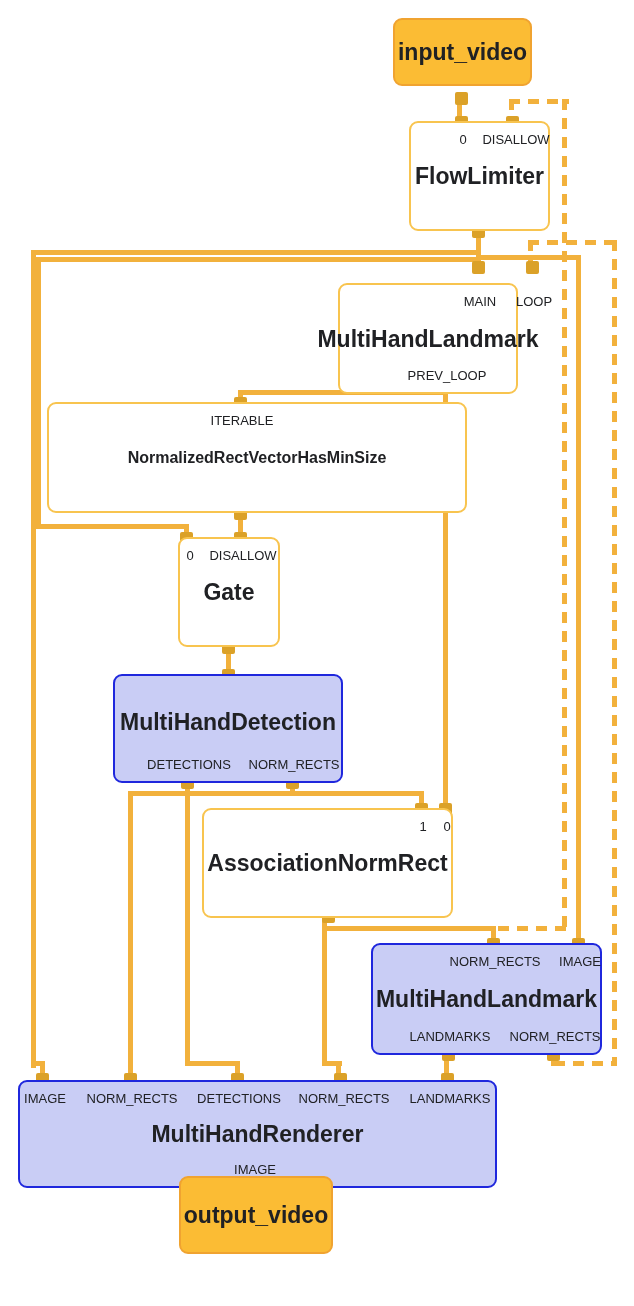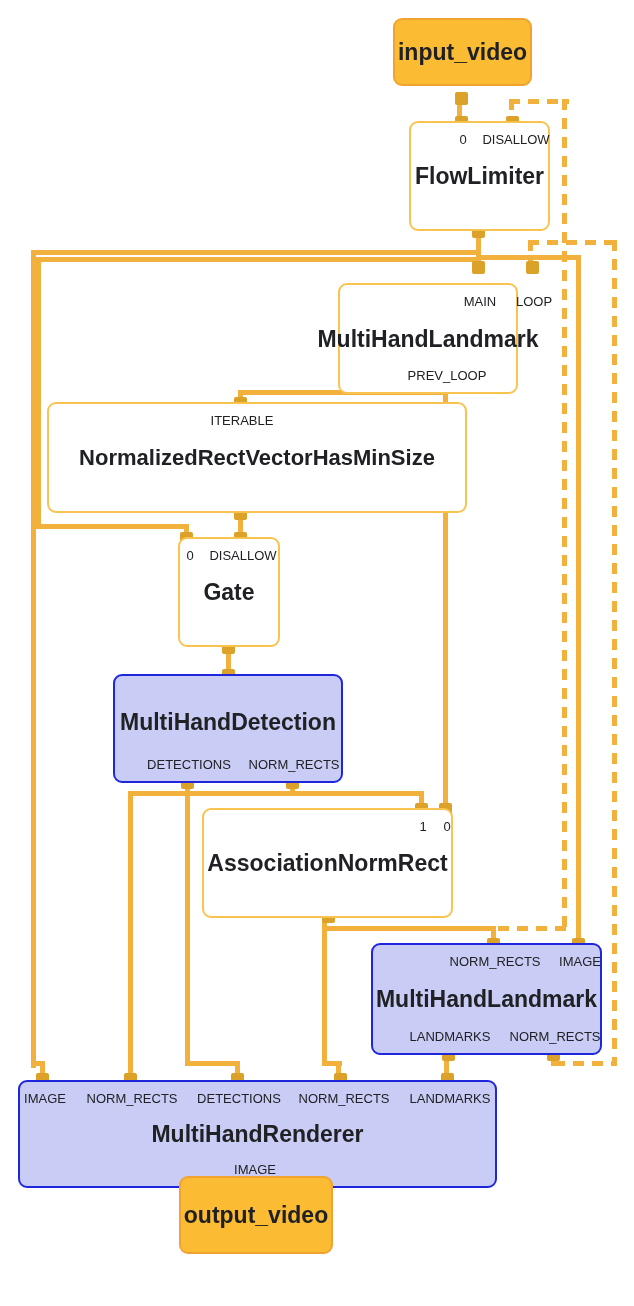--- a/index.html
+++ b/index.html
@@ -114,21 +114,21 @@
 
   <div class="node white" style="left:338px;top:283px;width:180px;height:111px">
     <span class="pl top" style="left:140px">MAIN</span>
     <span class="pl top" style="left:194px">LOOP</span>
     <span class="title">MultiHandLandmark</span>
     <span class="pl bot" style="left:107px">PREV_LOOP</span>
   </div>
 
   <div class="node white" style="left:47px;top:402px;width:420px;height:111px">
     <span class="pl top" style="left:193px">ITERABLE</span>
-    <span class="title" style="font-size:22px">NormalizedRectVectorHasMinSize</span>
+    <span class="title" style="font-size:16px">NormalizedRectVectorHasMinSize</span>
   </div>
 
   <div class="node white" style="left:178px;top:537px;width:102px;height:110px">
     <span class="pl top" style="left:10px">0</span>
     <span class="pl top" style="left:63px">DISALLOW</span>
     <span class="title">Gate</span>
   </div>
 
   <div class="node blue" style="left:113px;top:674px;width:230px;height:109px">
     <span class="title" style="top:44%">MultiHandDetection</span>

